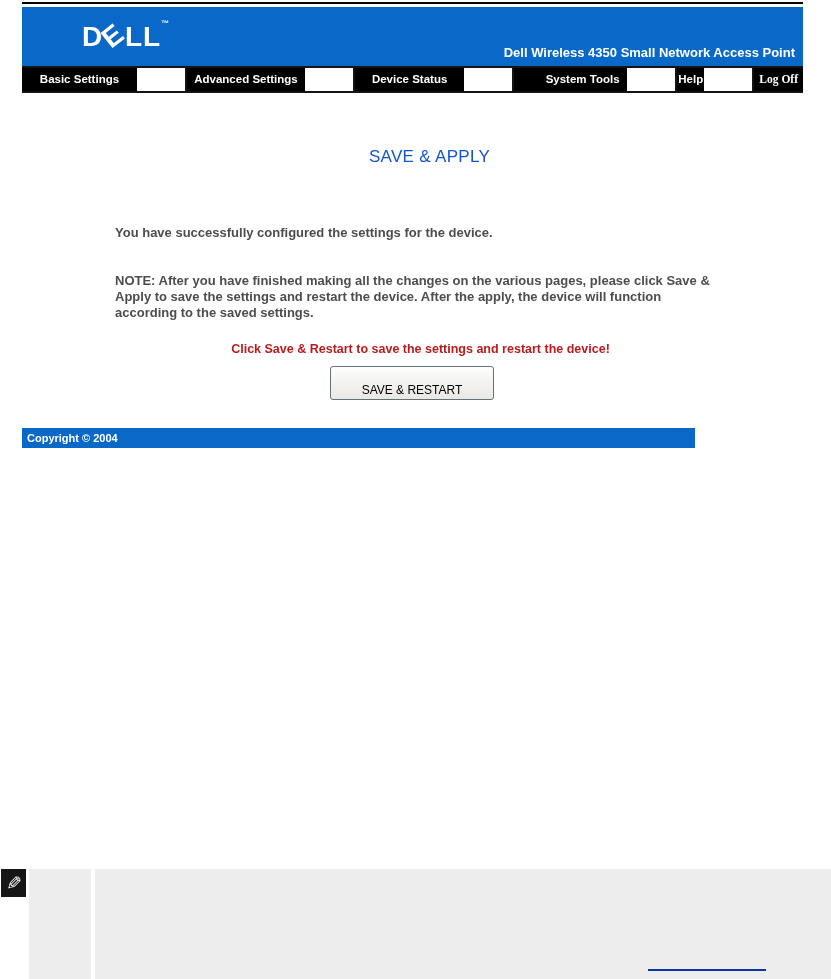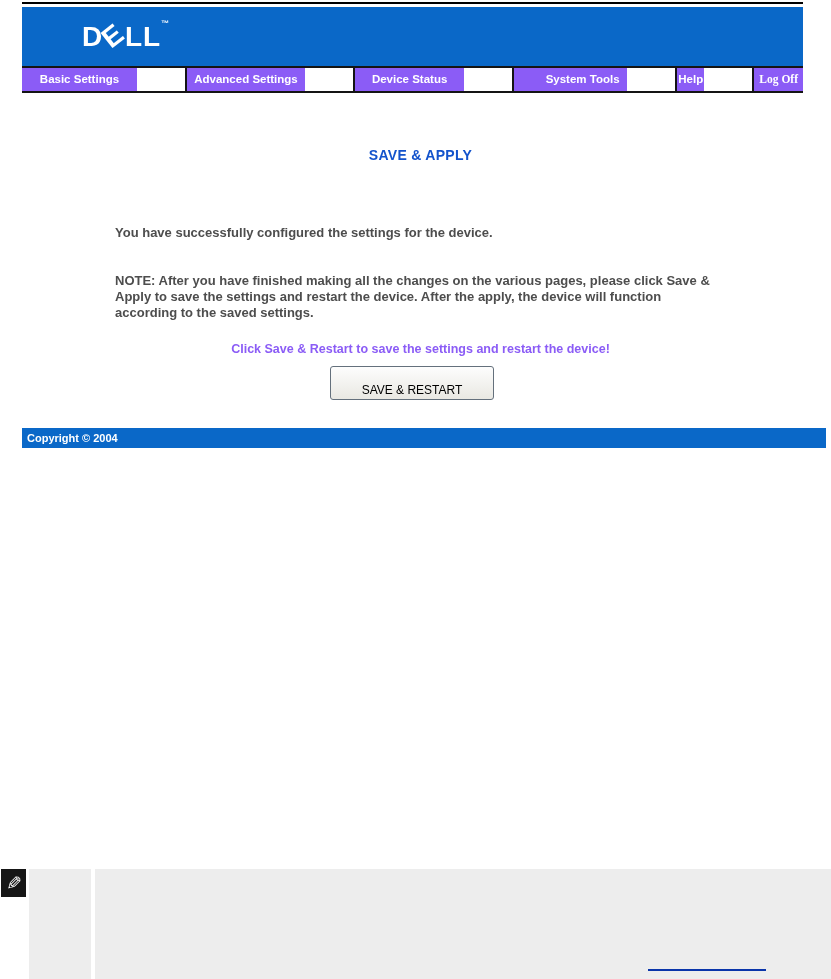--- a/index.html
+++ b/index.html
@@ -9,55 +9,56 @@
   .top-rule{position:absolute;left:22px;top:2px;width:781px;height:2px;background:#000;}
 
   .header{position:absolute;left:22px;top:7px;width:781px;height:59px;background:#0a68c8;}
   .logo{position:absolute;left:60px;top:14px;color:#fff;font-weight:bold;font-size:28px;letter-spacing:1px;white-space:nowrap;}
   .logo .lt{display:inline-block;}
   .logo .tilt{display:inline-block;transform:rotate(-38deg) translateY(-1px);margin:0 1px;}
   .logo .tm{font-size:8px;vertical-align:top;position:relative;top:-2px;font-weight:bold;}
   .header-title{position:absolute;right:8px;bottom:6px;color:#fff;font-weight:bold;font-size:13px;white-space:nowrap;}
 
   .nav{position:absolute;left:22px;top:66px;width:781px;display:flex;border-top:2px solid #141414;border-bottom:2px solid #141414;box-sizing:border-box;}
-  .nav-item{background:#8b5cf6;color:#fff;font-weight:bold;font-size:11.5px;text-align:center;line-height:23px;height:23px;cursor:pointer;box-sizing:border-box;overflow:hidden;white-space:nowrap;}
+  .nav-item{background:#000000;color:#fff;font-weight:bold;font-size:11.5px;text-align:center;line-height:23px;height:23px;cursor:pointer;box-sizing:border-box;overflow:hidden;white-space:nowrap;}
   .nav-item + .nav-item{border-left:2px solid #141414;margin-left:48px;}
 
-  .page-title{position:absolute;left:30px;top:147px;width:781px;text-align:center;color:#1353cc;font-weight:bold;font-size:14px;letter-spacing:0.3px;margin:0;}
+  .page-title{position:absolute;left:39px;top:147px;width:781px;text-align:center;color:#1353cc;font-weight:normal;font-size:17px;letter-spacing:0.3px;margin:0;}
 
   .msg{position:absolute;color:#4d4d4d;font-weight:bold;font-size:13px;line-height:16px;margin:8px;}
   .msg-success{left:107px;top:217px;width:620px;}
   .msg-note{left:107px;top:265px;width:598px;}
-  .msg-click{left:22px;top:333px;width:781px;text-align:center;color:#8b5cf6;font-size:12.5px;}
+  .msg-click{left:22px;top:333px;width:781px;text-align:center;color:#b91c1c;font-size:12.5px;}
 
   .restart-button{position:absolute;left:330px;top:366px;width:164px;height:21px;
     background:linear-gradient(#fdfdfd,#e9e8e2);border:1px solid #64707c;border-radius:3px;
     font-family:"Liberation Sans",sans-serif;font-size:12px;color:#000;text-align:center;cursor:pointer;padding:16px;}
 
-  .copyright-bar{position:absolute;left:22px;top:428px;width:804px;height:20px;background:#0a68c8;}
+  .copyright-bar{position:absolute;left:22px;top:428px;width:673px;height:20px;background:#0a68c8;}
   .copyright-bar span{color:#fff;font-weight:bold;font-size:11px;line-height:20px;padding-left:5px;display:inline-block;}
 
   .note-icon{position:absolute;left:1px;top:869px;width:25px;height:28px;background:#161616;color:#fff;
     display:flex;align-items:center;justify-content:center;font-size:19px;}
   .note-icon span{display:inline-block;transform:scaleX(-1);}
   .gray-panel-a{position:absolute;left:29px;top:869px;width:62px;height:110px;background:#ededed;}
   .gray-panel-b{position:absolute;left:95px;top:869px;width:736px;height:110px;background:#ededed;}
   .link-underline{position:absolute;left:648px;top:969px;width:118px;height:2px;background:#0a35aa;cursor:pointer;}
 </style>
 </head>
 <body>
 
 <div class="page">
 
   <div class="top-rule"></div>
 
   <div class="header">
     <div class="logo">
       <span class="lt">D</span><span class="tilt">E</span><span class="lt">L</span><span class="lt">L</span><span class="tm">™</span>
     </div>
+    <div class="header-title">Dell Wireless 4350 Small Network Access Point</div>
   </div>
 
   <div class="nav">
     <div class="nav-item" style="flex:177 0 0;">Basic Settings</div>
     <div class="nav-item" style="flex:182 0 0;">Advanced Settings</div>
     <div class="nav-item" style="flex:168 0 0;">Device Status</div>
     <div class="nav-item" style="flex:137 0 0;padding-left:24px;">System Tools</div>
     <div class="nav-item" style="flex:42 0 0;">Help</div>
     <div class="nav-item" style="flex:75 0 0;font-family:Liberation Serif, serif;">Log Off</div>
   </div>

